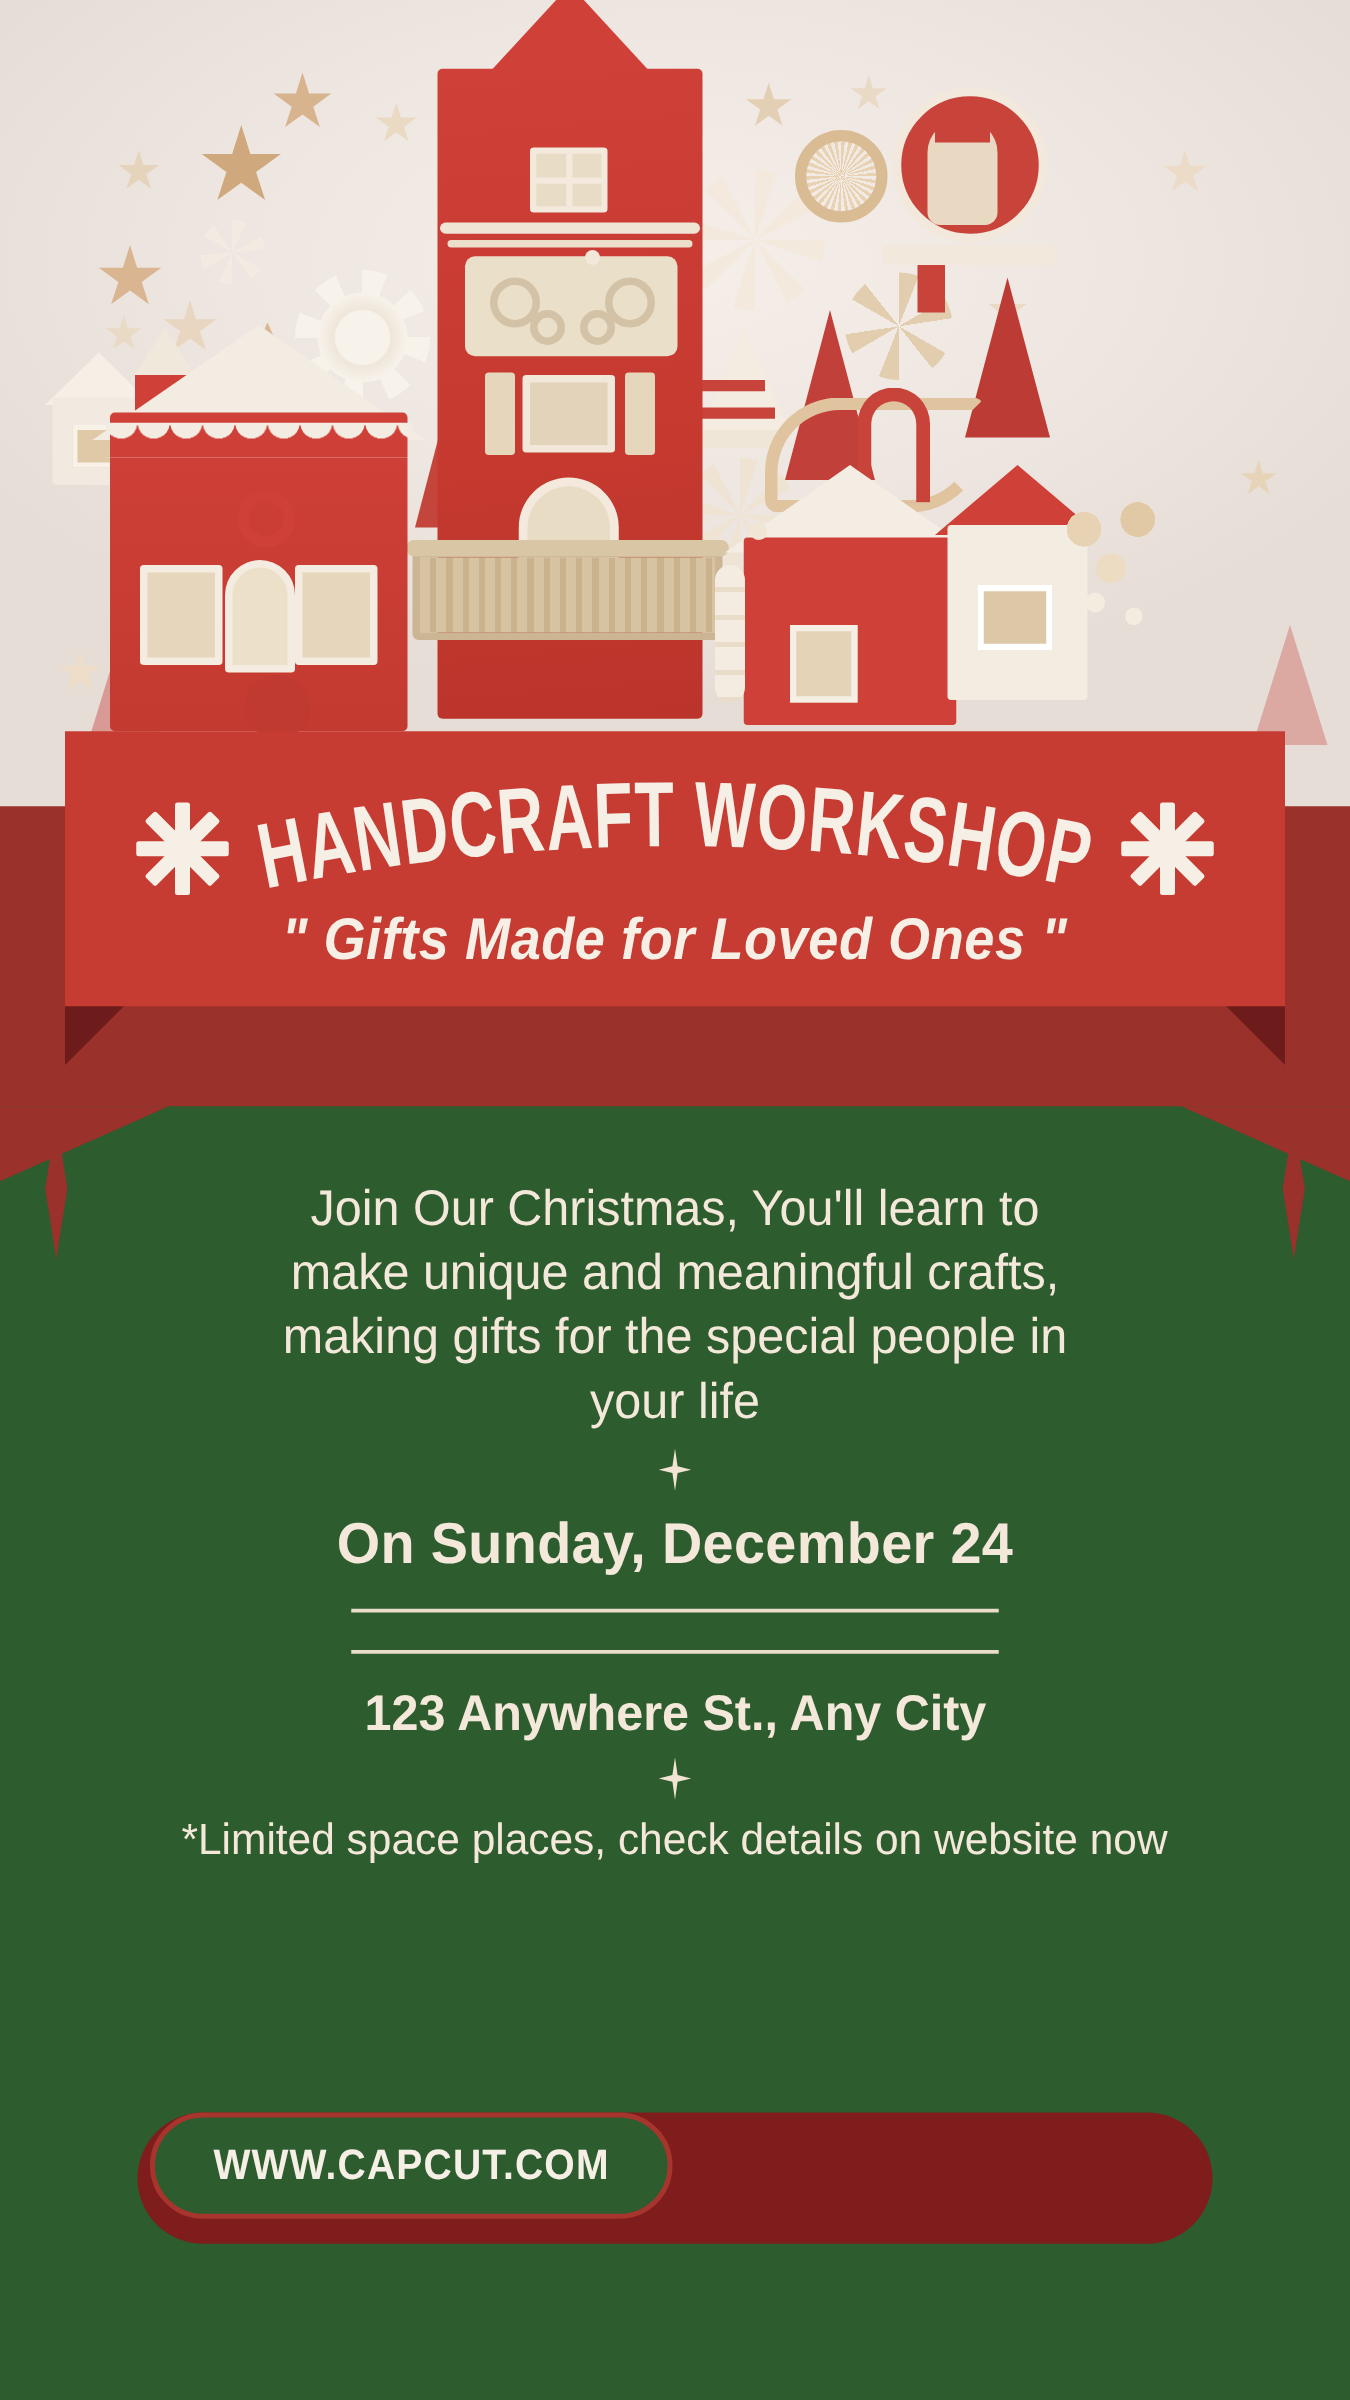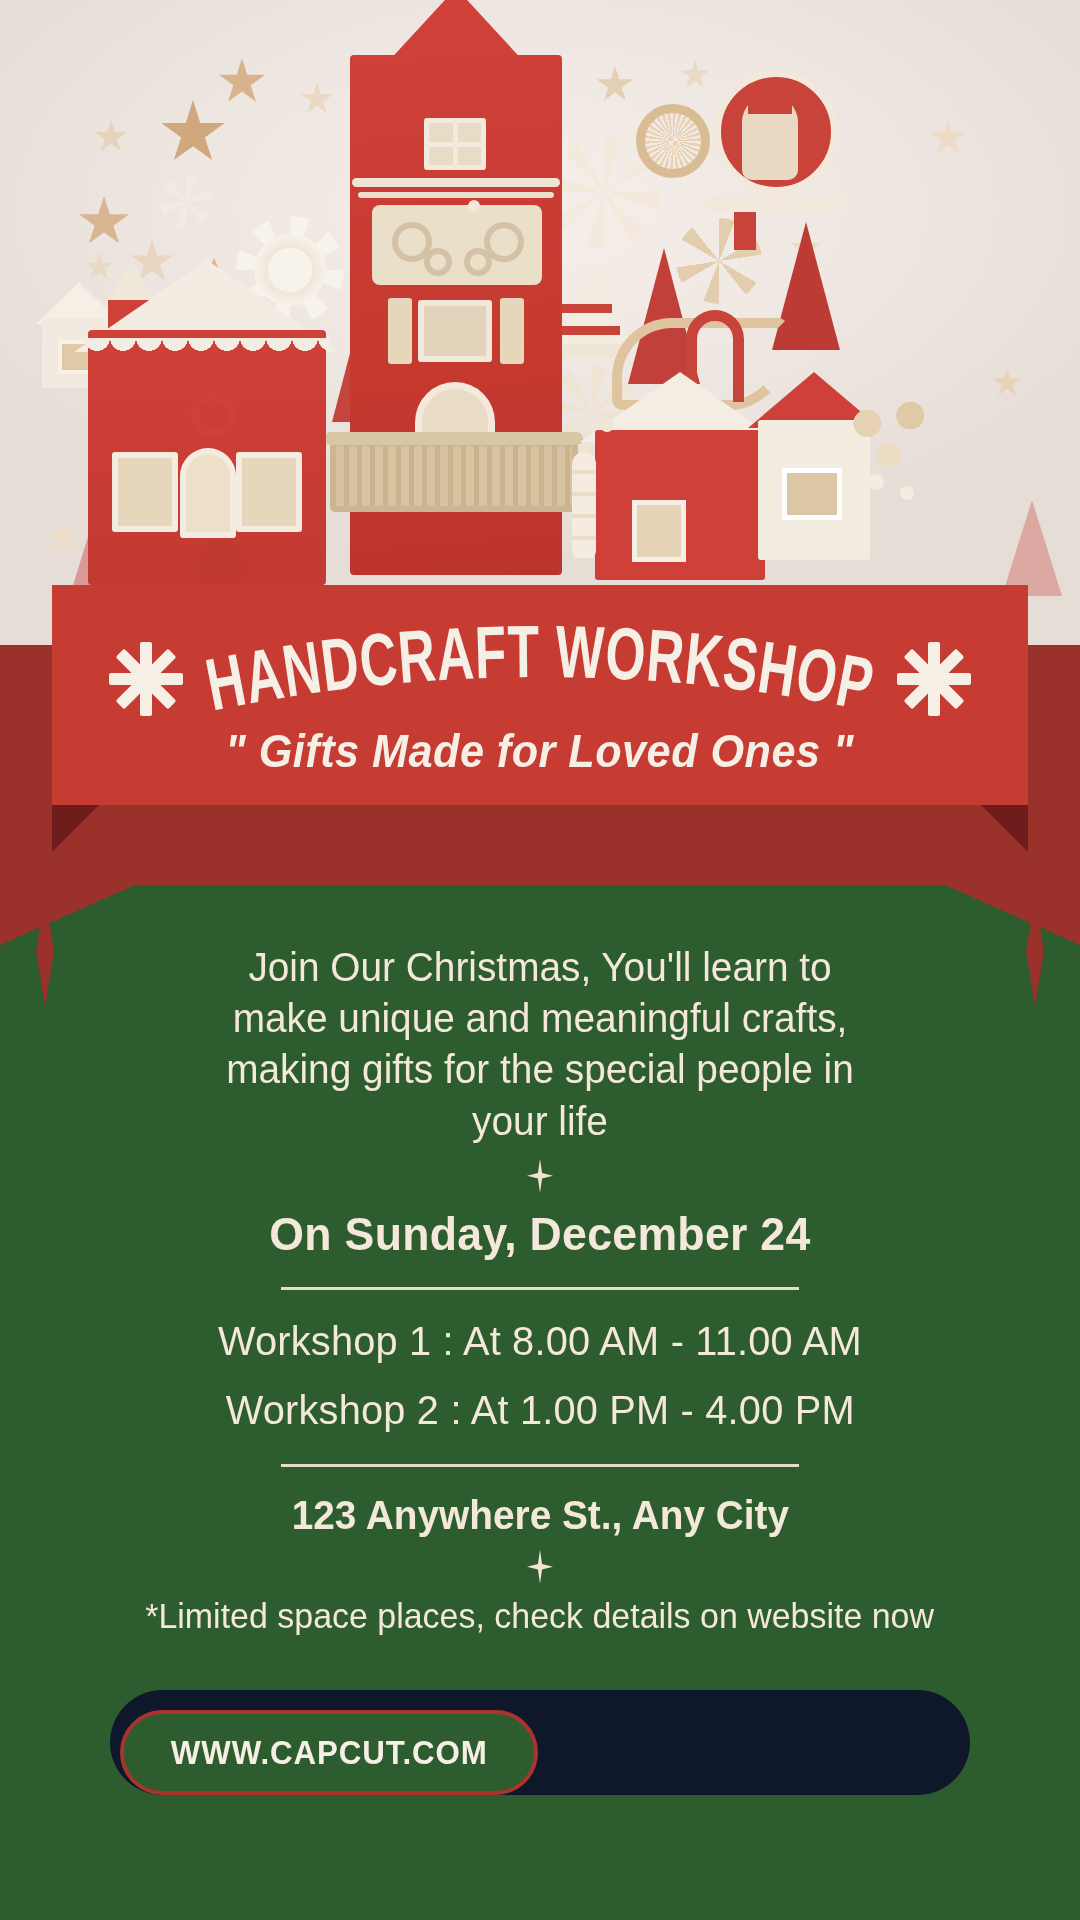--- a/index.html
+++ b/index.html
@@ -243,22 +243,22 @@
   }
   .note {
     margin-top:12px; font-size:35px; font-weight:500; color:#f3e8d9;
     transform:scaleX(0.97);
   }
 
   
   .cta {
     position:absolute; left:110px; top:1690px;
     width:860px; height:105px;
-    background:#0f172a; border-radius:54px;
-    display:flex; align-items:flex-end;
+    background:#7f1d1d; border-radius:54px;
+    display:flex; align-items:flex-start;
   }
   .cta-url {
     margin-left:10px; width:418px; height:85px;
     border:4px solid #a8352d; border-radius:44px;
     background:#2d5c2e;
     display:flex; align-items:center; justify-content:center;
   }
   .cta-url span {
     font-family:"Liberation Sans Narrow","Liberation Sans",sans-serif;
     font-size:34px; font-weight:bold; color:#f6efe6; letter-spacing:1px;
@@ -432,24 +432,20 @@
   <div class="content">
 
     <div class="desc">Join Our Christmas, You'll learn to make unique and meaningful crafts, making gifts for the special people in your life</div>
 
     <div class="star4"></div>
 
     <div class="date-line">On Sunday, December 24</div>
 
     <div class="rule"></div>
 
-    <div class="sched">
-      <div class="sched-row">Workshop 1  :  At  8.00 AM - 11.00 AM</div>
-      <div class="sched-row">Workshop 2  :  At  1.00 PM - 4.00 PM</div>
-    </div>
 
     <div class="rule" style="margin-top:30px;"></div>
 
     <div class="address">123 Anywhere St., Any City</div>
 
     <div class="star4"></div>
 
     <div class="note">*Limited space places, check details on website now</div>
   </div>
 

